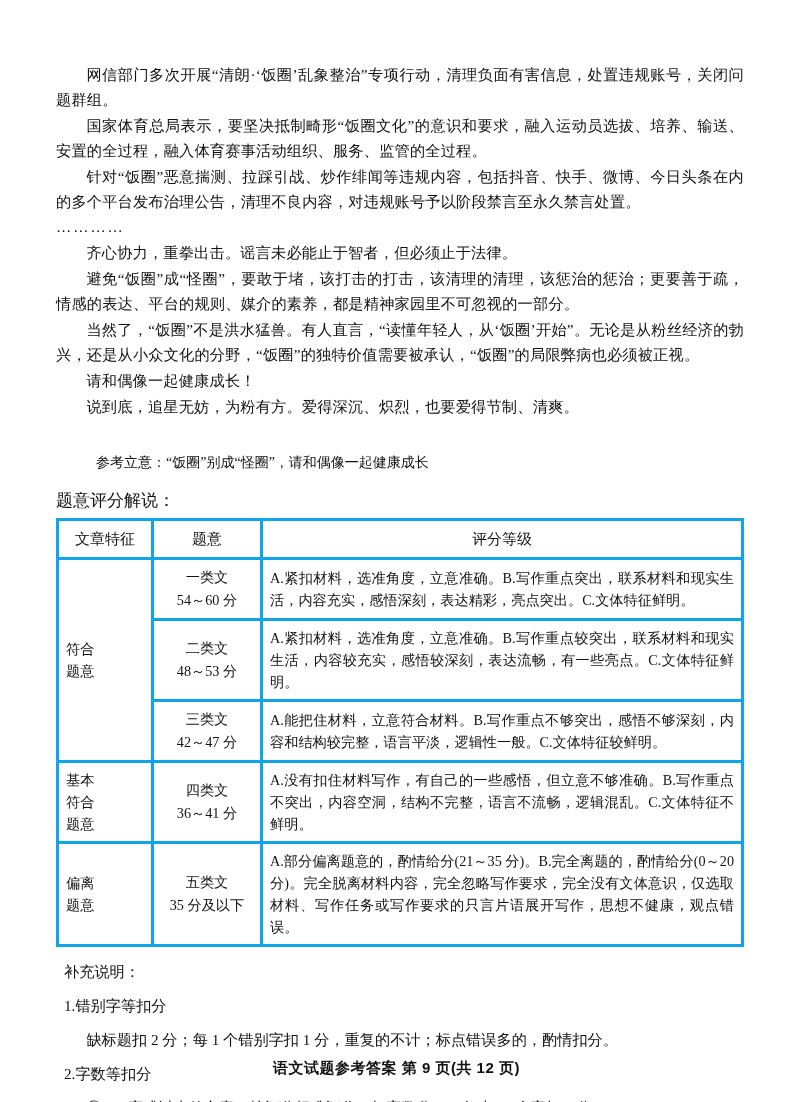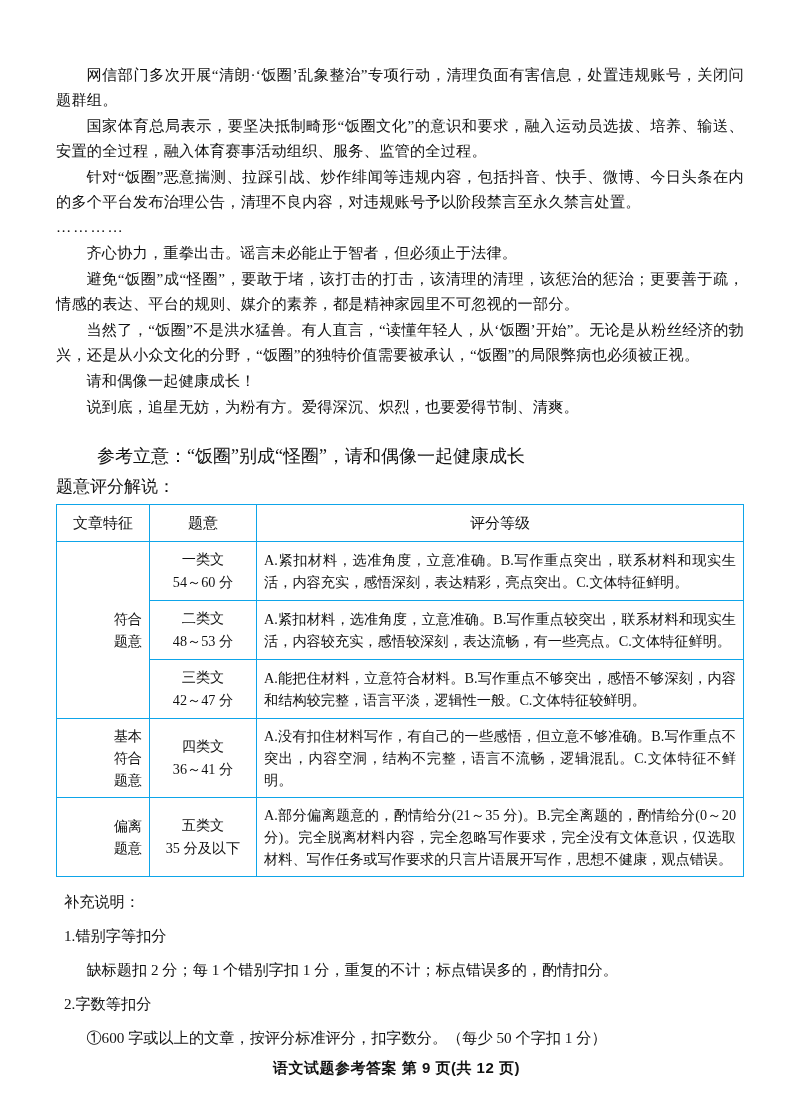--- a/index.html
+++ b/index.html
@@ -32,51 +32,51 @@
   }
   .dots {
     font-size: 15.2px;
     line-height: 22px;
     margin: 2px 0 2px 0;
     letter-spacing: 2px;
     text-indent: 0;
   }
   .spacer-md { height: 18px; }
   .ref-line {
-    font-size: 18px;
+    font-size: 14px;
     line-height: 26px;
     text-indent: 2em;
-    margin: 5px;
+    margin: 12px;
   }
   .section-label {
     font-size: 17px;
     line-height: 26px;
     margin: 0 0 4px 0;
     text-indent: 0;
   }
   table.grading {
     border-collapse: collapse;
     width: 100%;
     table-layout: fixed;
     font-size: 14.2px;
     line-height: 22px;
   }
   table.grading td, table.grading th {
-    border: 1px solid #0ea5e9;
+    border: 3px solid #0ea5e9;
     padding: 6px 7px;
     vertical-align: middle;
     font-weight: normal;
     font-family: Liberation Serif, serif;
   }
   table.grading th {
     text-align: center;
     font-size: 15px;
     padding: 7px 5px;
   }
-  .col-feature { width: 82px; text-align: right; }
+  .col-feature { width: 82px; text-align: left; }
   .col-level { width: 96px; text-align: center; }
   .col-desc { text-align: justify; margin-top: 43px; }
   .cell-two-line {
     line-height: 23px;
   }
   .notes {
     margin-top: 12px;
     font-size: 15.2px;
     line-height: 26px;
   }

